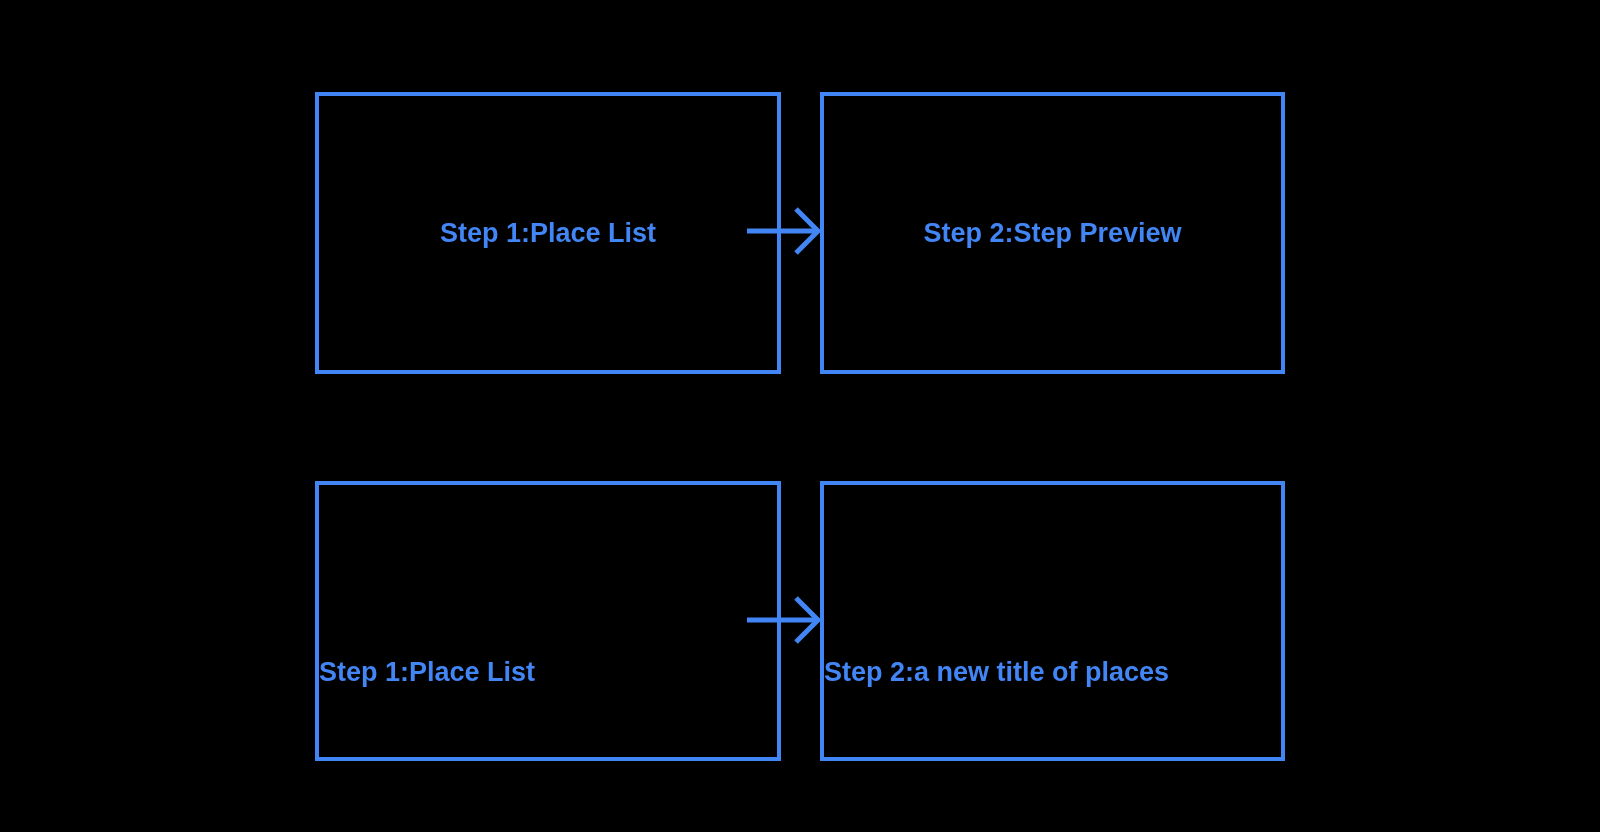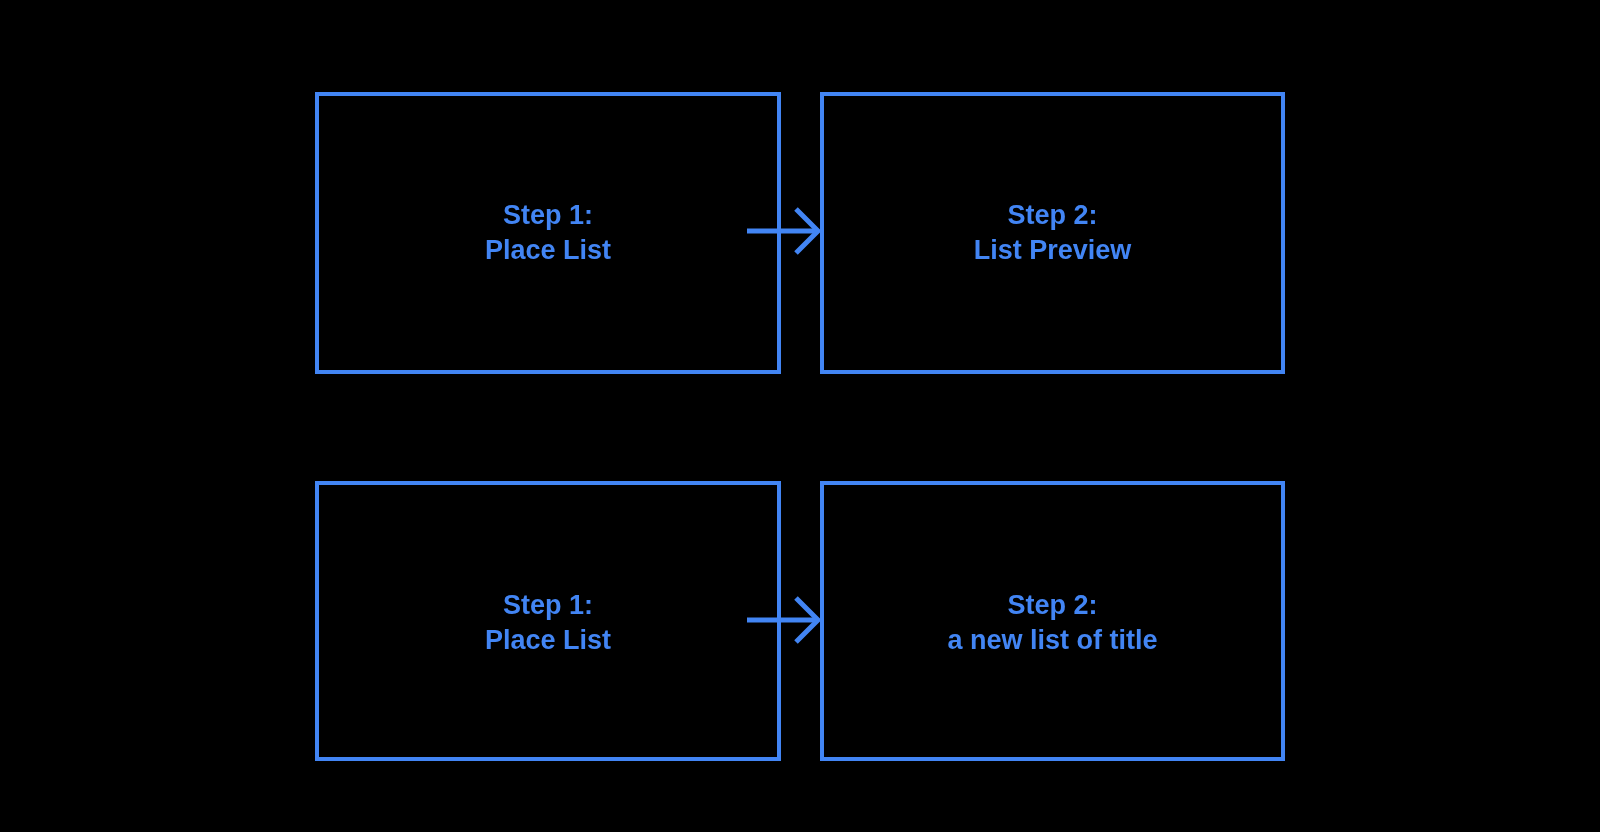--- a/index.html
+++ b/index.html
@@ -14,21 +14,21 @@
     position: relative;
     width: 1600px;
     height: 832px;
     background: var(--bg);
   }
   .box {
     position: absolute;
     border: 4px solid var(--accent);
     color: var(--accent);
     display: flex;
-    flex-direction: column;
+    flex-direction: row;
     align-items: center;
     justify-content: center;
     text-align: center;
     font-weight: 600;
     font-size: 27px;
     line-height: 35px;
   }
   .box .line { white-space: nowrap; }
   
   .top-anchored {
@@ -57,31 +57,31 @@
 
 <div class="stage">
 
   <div class="box" id="box-f1-s1">
     <div class="line">Step 1:</div>
     <div class="line">Place List</div>
   </div>
 
   <div class="box" id="box-f1-s2">
     <div class="line">Step 2:</div>
-    <div class="line">List Preview</div>
+    <div class="line">Step Preview</div>
   </div>
 
   <div class="box top-anchored" id="box-f2-s1">
     <div class="line">Step 1:</div>
     <div class="line">Place List</div>
   </div>
 
   <div class="box top-anchored" id="box-f2-s2">
     <div class="line">Step 2:</div>
-    <div class="line">a new list of title</div>
+    <div class="line">a new title of places</div>
   </div>
 
   <svg class="connectors" viewBox="0 0 1600 832" aria-hidden="true">
     <g>
       <line class="arrow" x1="747" y1="231" x2="815" y2="231"></line>
       <polyline class="arrow" points="796,209 818,231 796,253"></polyline>
     </g>
     <g>
       <line class="arrow" x1="747" y1="620" x2="815" y2="620"></line>
       <polyline class="arrow" points="796,598 818,620 796,642"></polyline>

